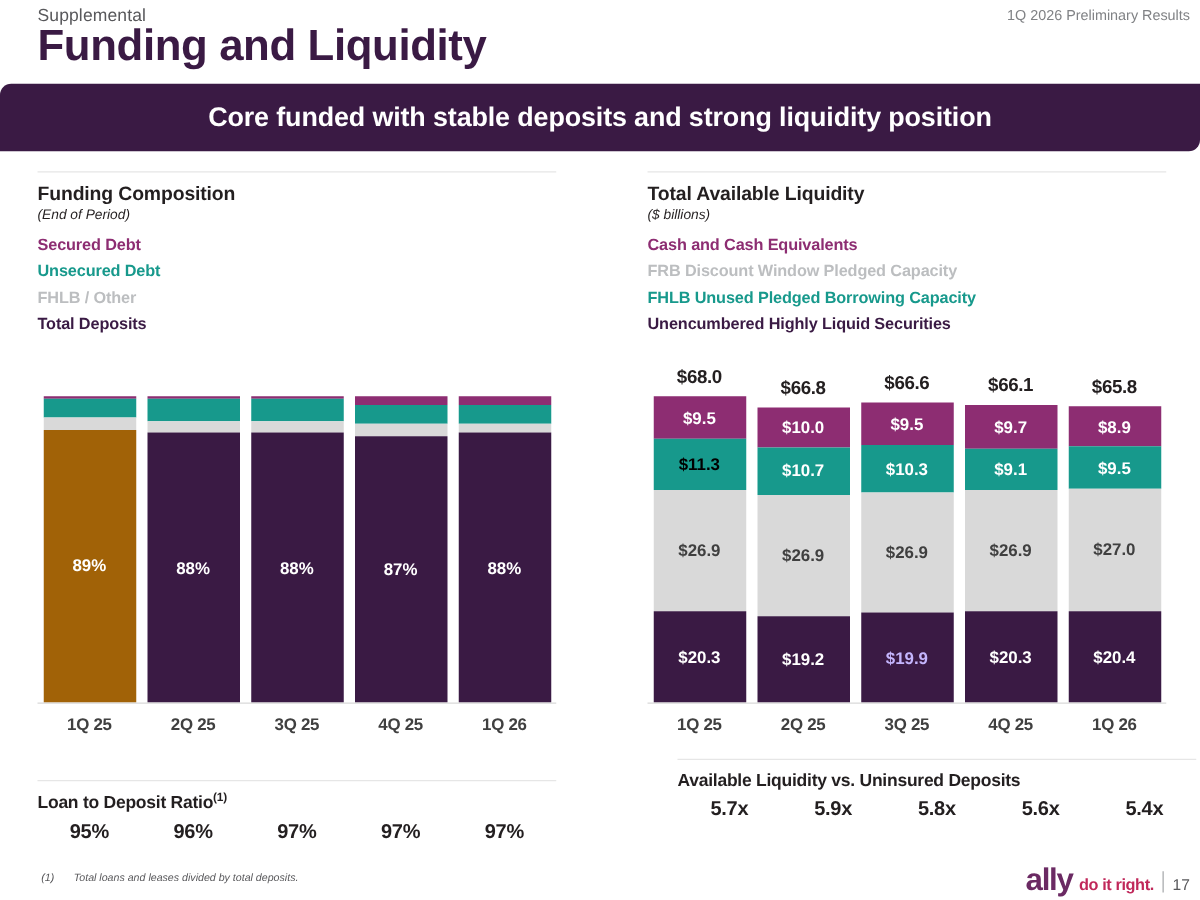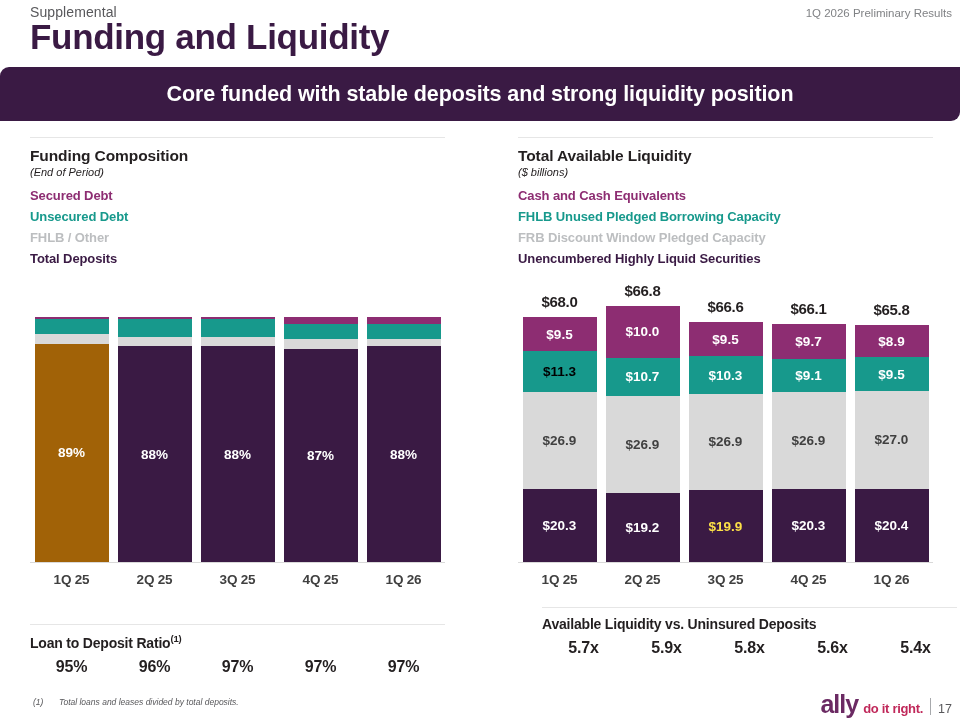--- a/index.html
+++ b/index.html
@@ -273,22 +273,22 @@
       <div class="legend-item" style="color:#3A1A44">Total Deposits</div>
     </div>
   </div>
 
   <div class="panel panel-right">
     <div class="rule"></div>
     <div class="panel-title">Total Available Liquidity</div>
     <div class="panel-sub">($ billions)</div>
     <div class="legend">
       <div class="legend-item" style="color:#8D2D72">Cash and Cash Equivalents</div>
+      <div class="legend-item" style="color:#BCBEC0">FRB Discount Window Pledged Capacity</div>
       <div class="legend-item" style="color:#17998C">FHLB Unused Pledged Borrowing Capacity</div>
-      <div class="legend-item" style="color:#BCBEC0">FRB Discount Window Pledged Capacity</div>
       <div class="legend-item" style="color:#3A1A44">Unencumbered Highly Liquid Securities</div>
     </div>
   </div>
 
   <div class="chart chart-left">
     <div class="bars" id="bars-left">
         <div class="bar-slot">
           <div class="bar">
             <div class="seg" style="background: rgb(141, 45, 114); height: 2.45px;"></div>
             <div class="seg" style="background: rgb(23, 153, 140); height: 14.7px;"></div>
@@ -346,33 +346,33 @@
           <div class="bar">
             <div class="seg" style="background: rgb(141, 45, 114); height: 34.2px; color: rgb(255, 255, 255);">$9.5</div>
             <div class="seg" style="background: rgb(23, 153, 140); height: 40.68px; color: #000000;">$11.3</div>
             <div class="seg" style="background: rgb(217, 217, 217); height: 96.84px; color: rgb(64, 64, 64);">$26.9</div>
             <div class="seg" style="background: rgb(58, 26, 68); height: 73.08px; color: rgb(255, 255, 255);">$20.3</div>
           </div>
         </div>
         <div class="bar-slot">
           <div class="bar-total">$66.8</div>
           <div class="bar">
-            <div class="seg" style="background: rgb(141, 45, 114); height: 52px; color: rgb(255, 255, 255);">$10.0</div>
+            <div class="seg" style="background: rgb(141, 45, 114); height: 32px; color: rgb(255, 255, 255);">$10.0</div>
             <div class="seg" style="background: rgb(23, 153, 140); height: 38.52px; color: rgb(255, 255, 255);">$10.7</div>
             <div class="seg" style="background: rgb(217, 217, 217); height: 96.84px; color: rgb(64, 64, 64);">$26.9</div>
             <div class="seg" style="background: rgb(58, 26, 68); height: 69.12px; color: rgb(255, 255, 255);">$19.2</div>
           </div>
         </div>
         <div class="bar-slot">
           <div class="bar-total">$66.6</div>
           <div class="bar">
             <div class="seg" style="background: rgb(141, 45, 114); height: 34.2px; color: rgb(255, 255, 255);">$9.5</div>
             <div class="seg" style="background: rgb(23, 153, 140); height: 37.08px; color: rgb(255, 255, 255);">$10.3</div>
             <div class="seg" style="background: rgb(217, 217, 217); height: 96.84px; color: rgb(64, 64, 64);">$26.9</div>
-            <div class="seg" style="background: rgb(58, 26, 68); height: 71.64px; color: #fde047;">$19.9</div>
+            <div class="seg" style="background: rgb(58, 26, 68); height: 71.64px; color: #c4b5fd;">$19.9</div>
           </div>
         </div>
         <div class="bar-slot">
           <div class="bar-total">$66.1</div>
           <div class="bar">
             <div class="seg" style="background: rgb(141, 45, 114); height: 34.92px; color: rgb(255, 255, 255);">$9.7</div>
             <div class="seg" style="background: rgb(23, 153, 140); height: 32.76px; color: rgb(255, 255, 255);">$9.1</div>
             <div class="seg" style="background: rgb(217, 217, 217); height: 96.84px; color: rgb(64, 64, 64);">$26.9</div>
             <div class="seg" style="background: rgb(58, 26, 68); height: 73.08px; color: rgb(255, 255, 255);">$20.3</div>
           </div>

